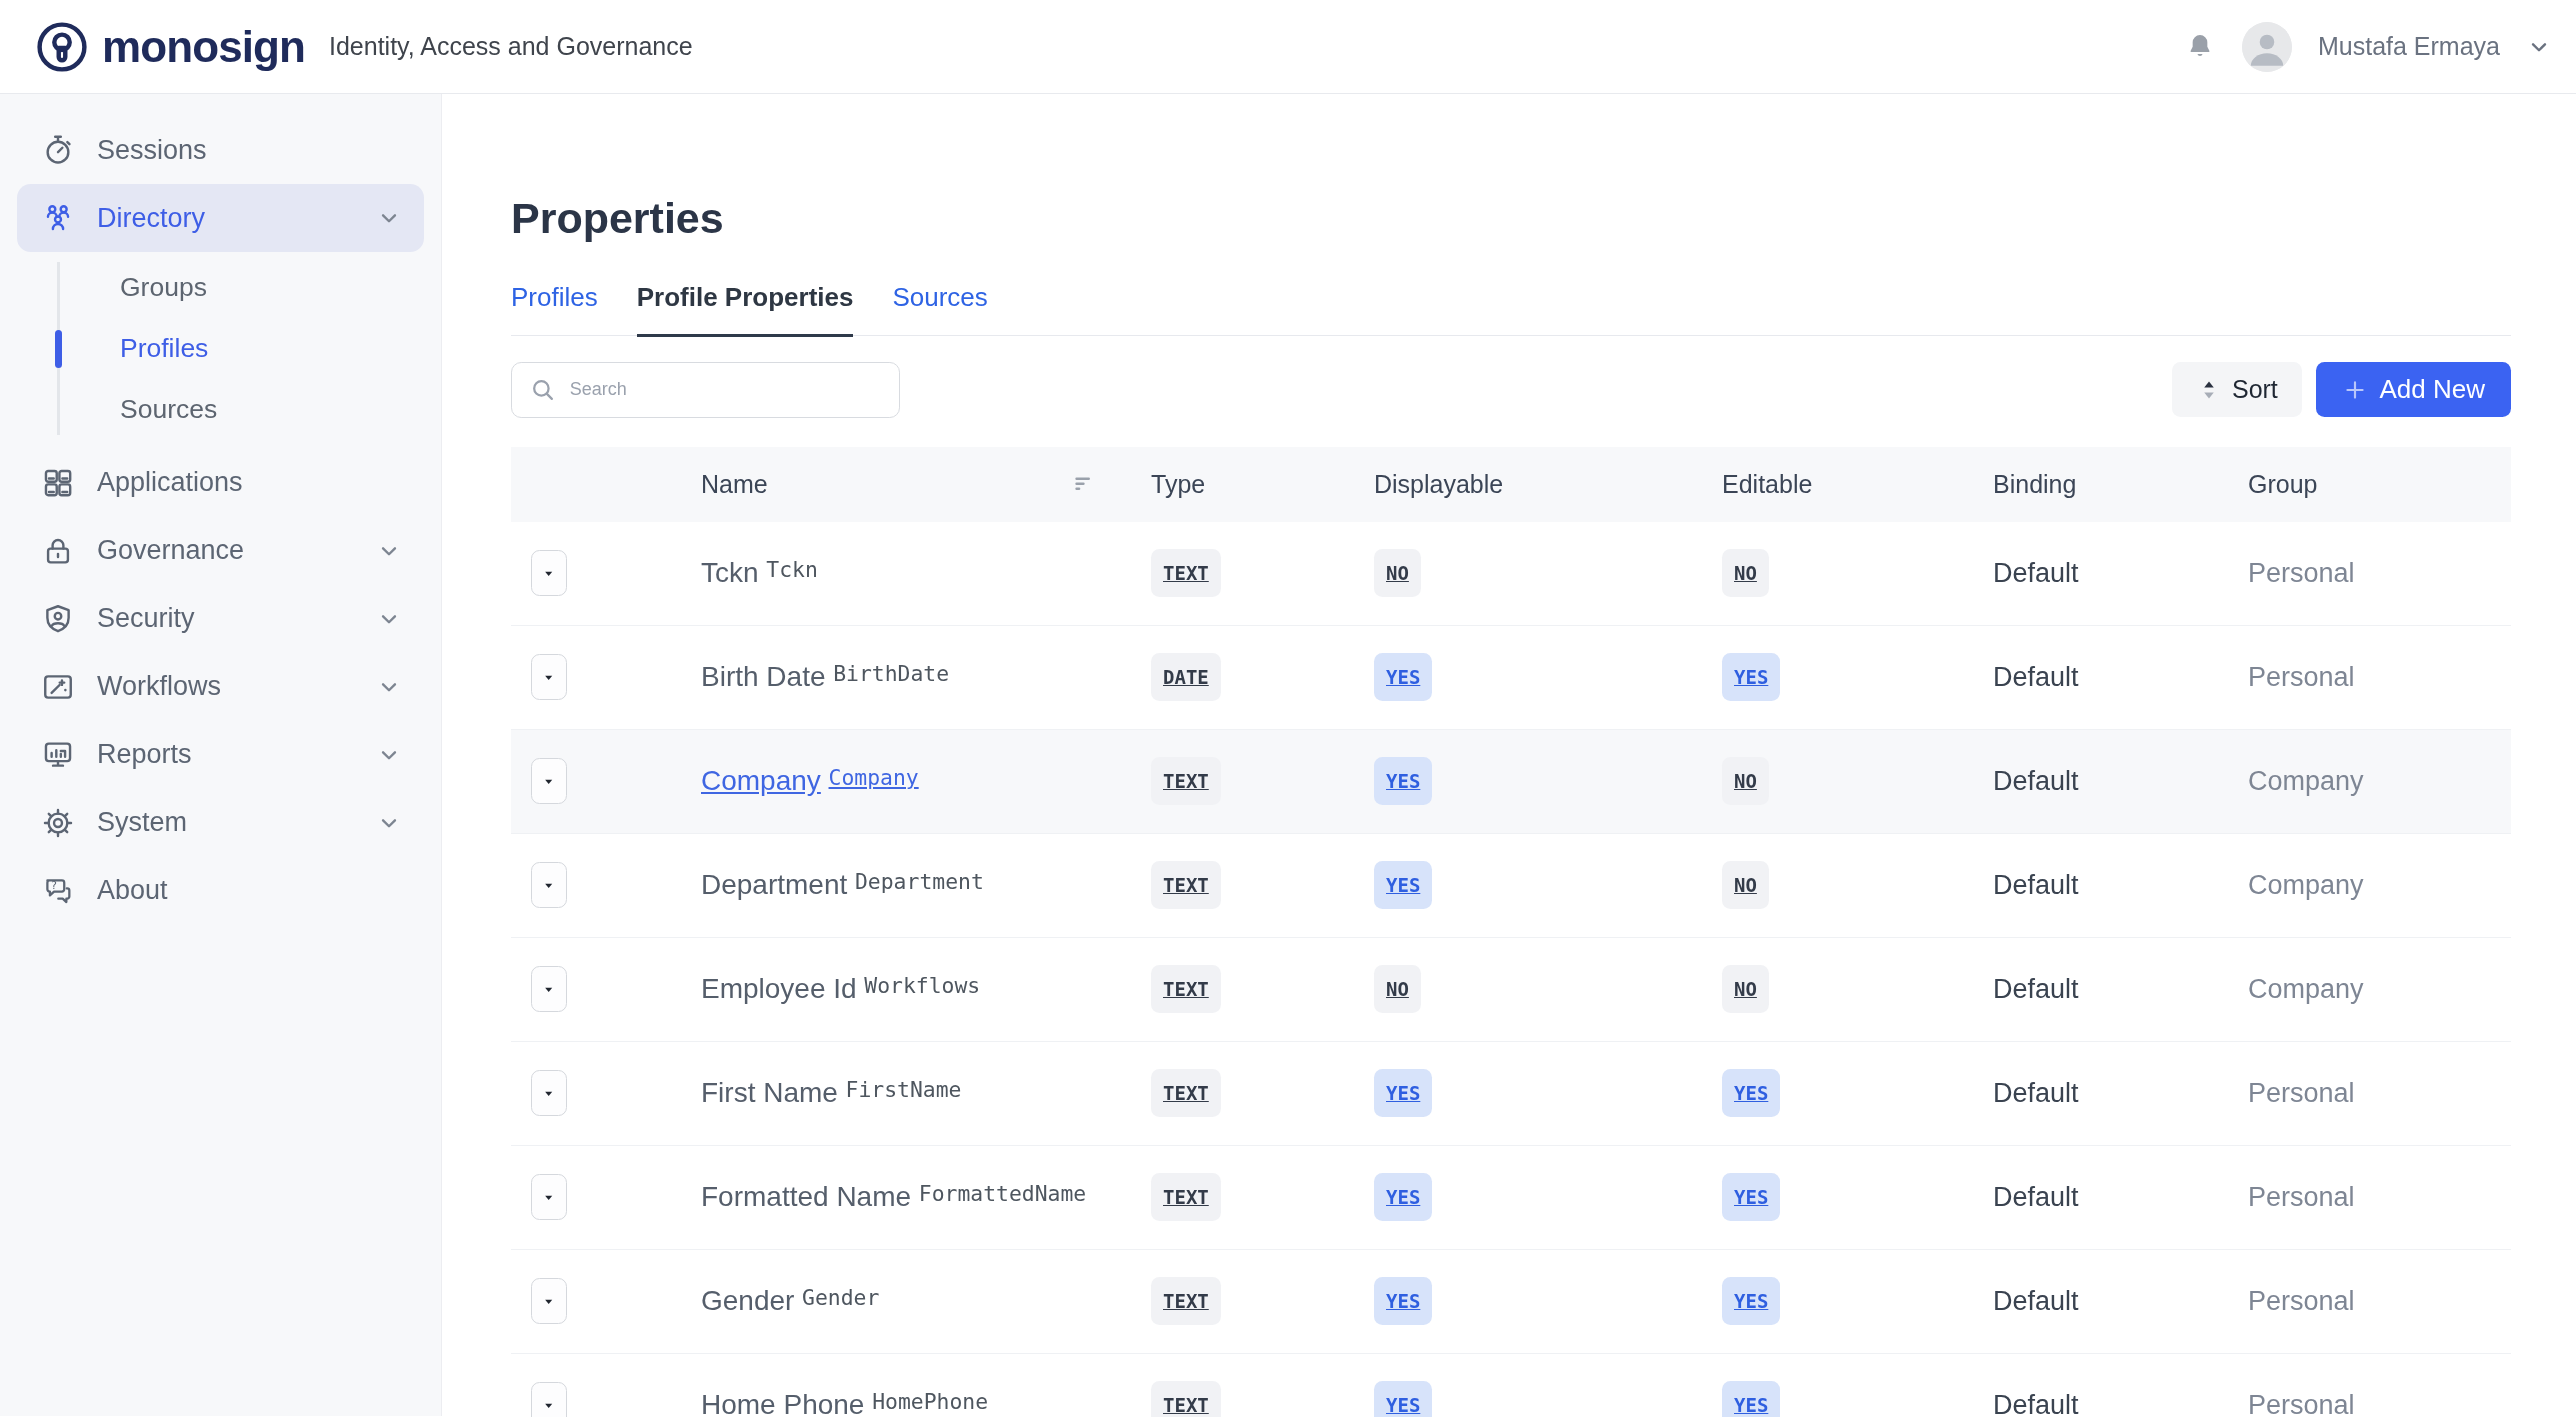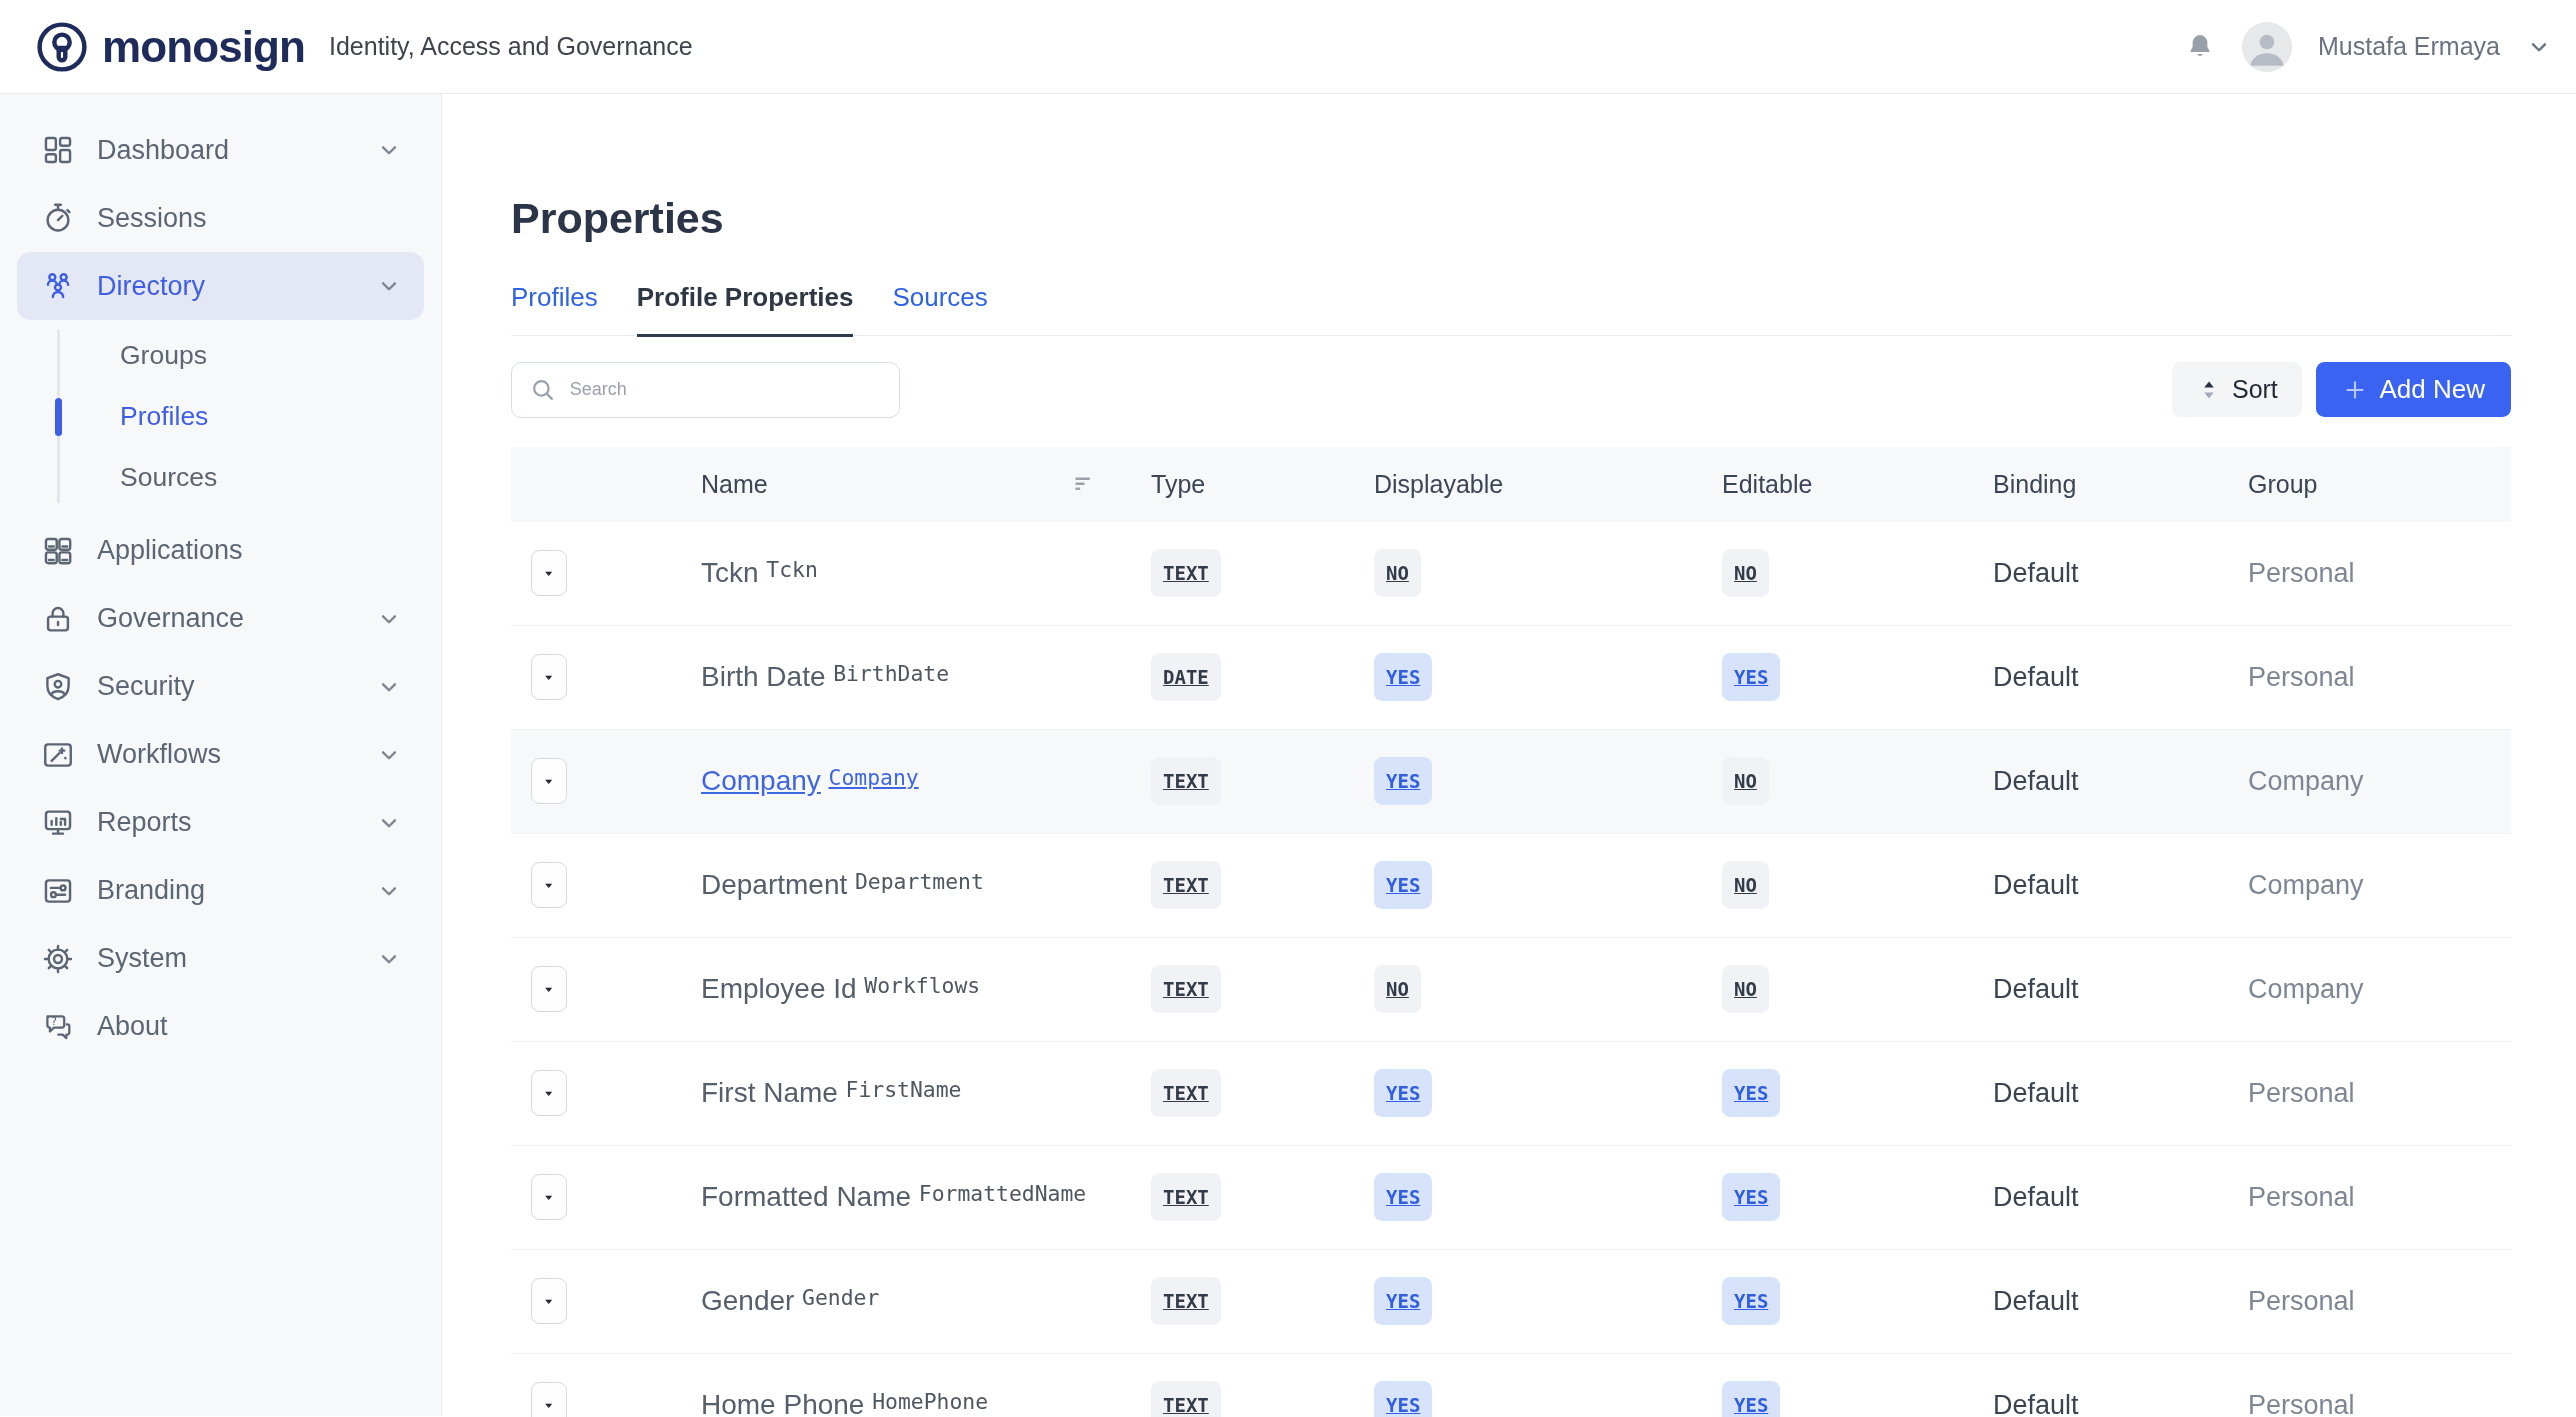--- a/index.html
+++ b/index.html
@@ -229,29 +229,20 @@
         <use href="#sym-chevron-down-icon"></use>
       </svg>
   </div>
 </header>
 
 <div class="shell">
 
   <nav class="sidebar" id="sidebar">
       <div class="nav-item">
         <svg class="nav-ic" viewBox="0 0 40 40" width="34" height="34">
-          <use href="#sym-dashboard-icon"></use>
-        </svg>
-        <span>Dashboard</span>
-        <svg class="chev" viewBox="0 0 30 30" width="26" height="26">
-          <use href="#sym-chevron-down-icon"></use>
-        </svg>
-      </div>
-      <div class="nav-item">
-        <svg class="nav-ic" viewBox="0 0 40 40" width="34" height="34">
           <use href="#sym-sessions-icon"></use>
         </svg>
         <span>Sessions</span>
       </div>
       <div class="nav-item active">
         <svg class="nav-ic" viewBox="0 0 40 40" width="34" height="34">
           <use href="#sym-directory-icon"></use>
         </svg>
         <span>Directory</span>
         <svg class="chev" viewBox="0 0 30 30" width="26" height="26">
@@ -302,29 +293,20 @@
         <span>Workflows</span>
         <svg class="chev" viewBox="0 0 30 30" width="26" height="26">
           <use href="#sym-chevron-down-icon"></use>
         </svg>
       </div>
       <div class="nav-item">
         <svg class="nav-ic" viewBox="0 0 40 40" width="34" height="34">
           <use href="#sym-reports-icon"></use>
         </svg>
         <span>Reports</span>
-        <svg class="chev" viewBox="0 0 30 30" width="26" height="26">
-          <use href="#sym-chevron-down-icon"></use>
-        </svg>
-      </div>
-      <div class="nav-item">
-        <svg class="nav-ic" viewBox="0 0 40 40" width="34" height="34">
-          <use href="#sym-branding-icon"></use>
-        </svg>
-        <span>Branding</span>
         <svg class="chev" viewBox="0 0 30 30" width="26" height="26">
           <use href="#sym-chevron-down-icon"></use>
         </svg>
       </div>
       <div class="nav-item">
         <svg class="nav-ic" viewBox="0 0 40 40" width="34" height="34">
           <use href="#sym-system-icon"></use>
         </svg>
         <span>System</span>
         <svg class="chev" viewBox="0 0 30 30" width="26" height="26">

